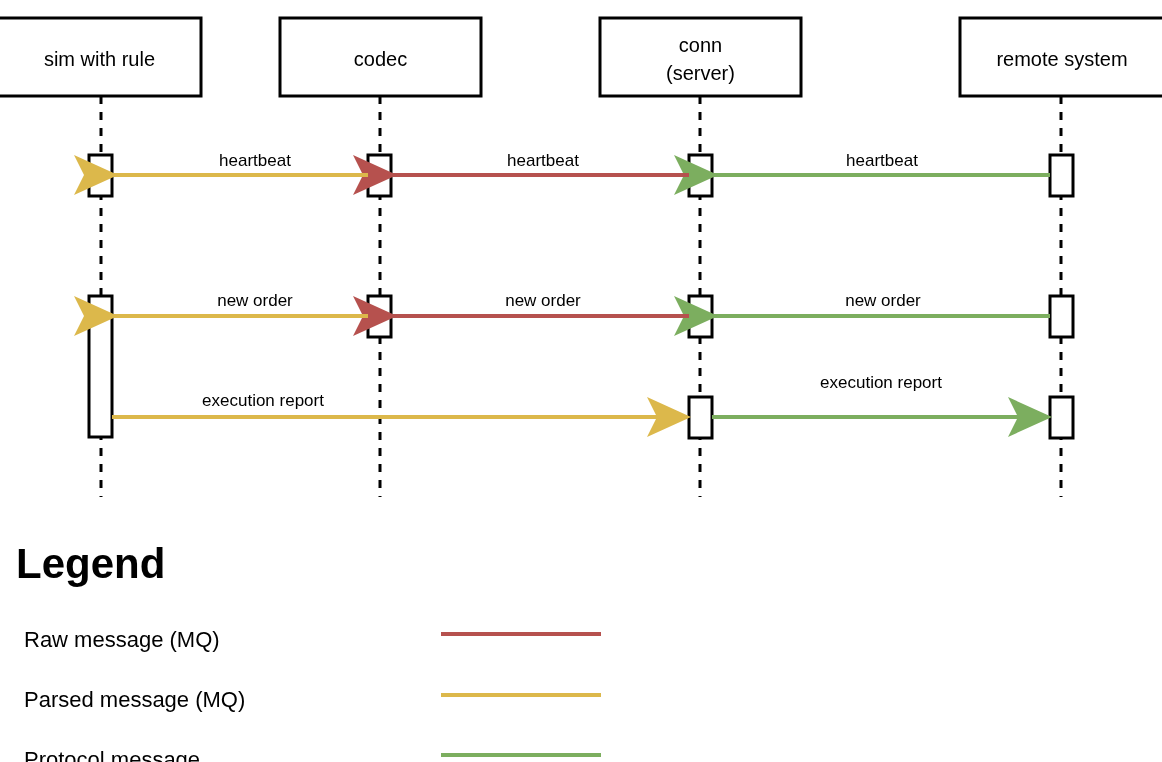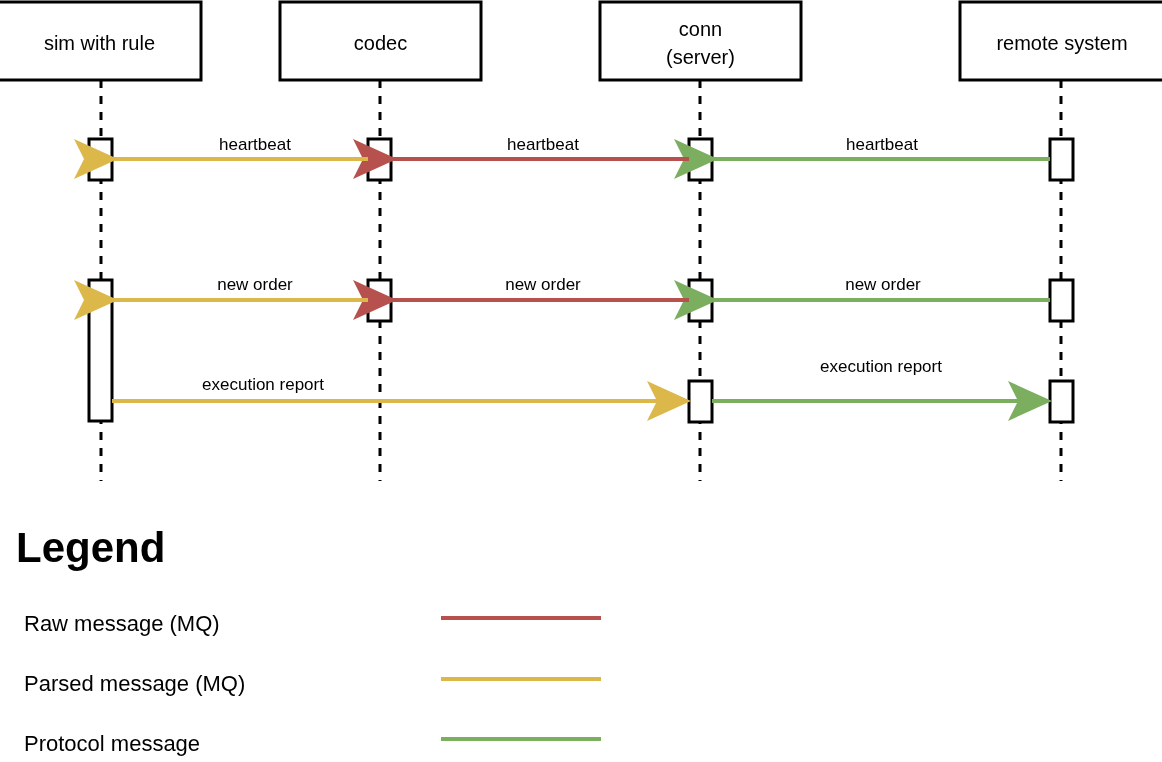--- a/index.html
+++ b/index.html
@@ -10,21 +10,21 @@
   body {
     width: 1162px;
     height: 762px;
     position: relative;
     overflow: hidden;
     font-family: "Liberation Sans", sans-serif;
     color: #000000;
   }
   #canvas {
     position: absolute;
-    left: 0; top: 0;
+    left: 0; top: 16px;
     width: 1162px;
     height: 706px;
   }
   svg { display: block; }
   .part-box {
     fill: #ffffff;
     stroke: #000000;
     stroke-width: 3;
   }
   .part-label {

